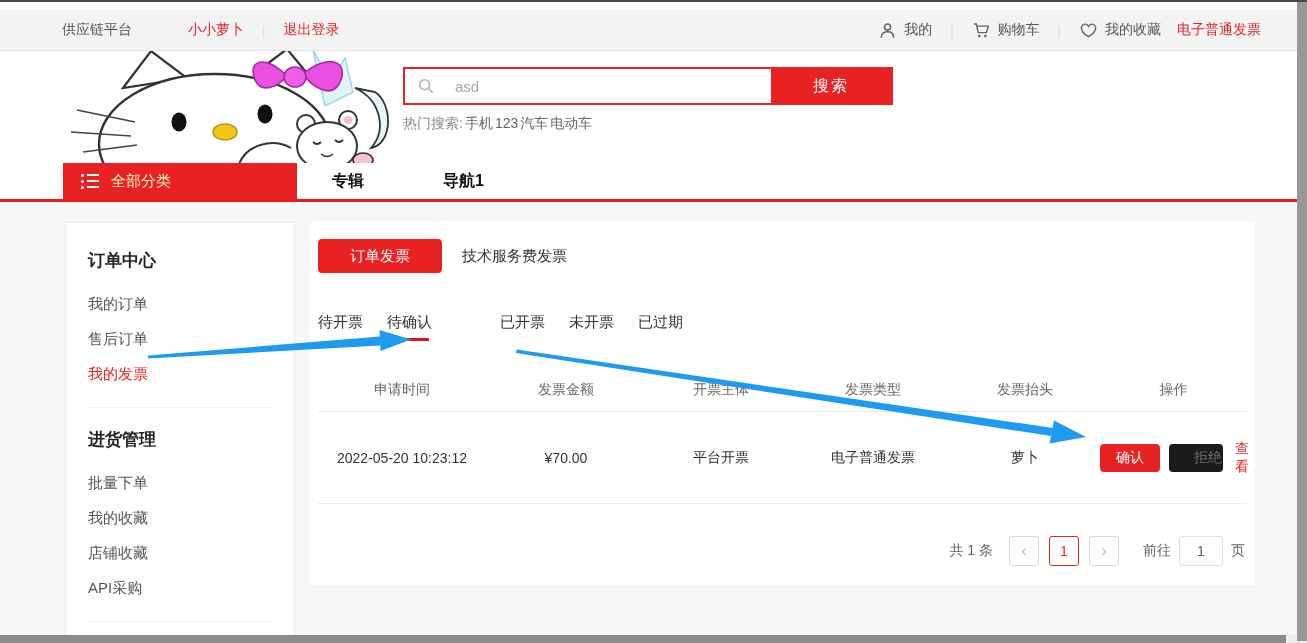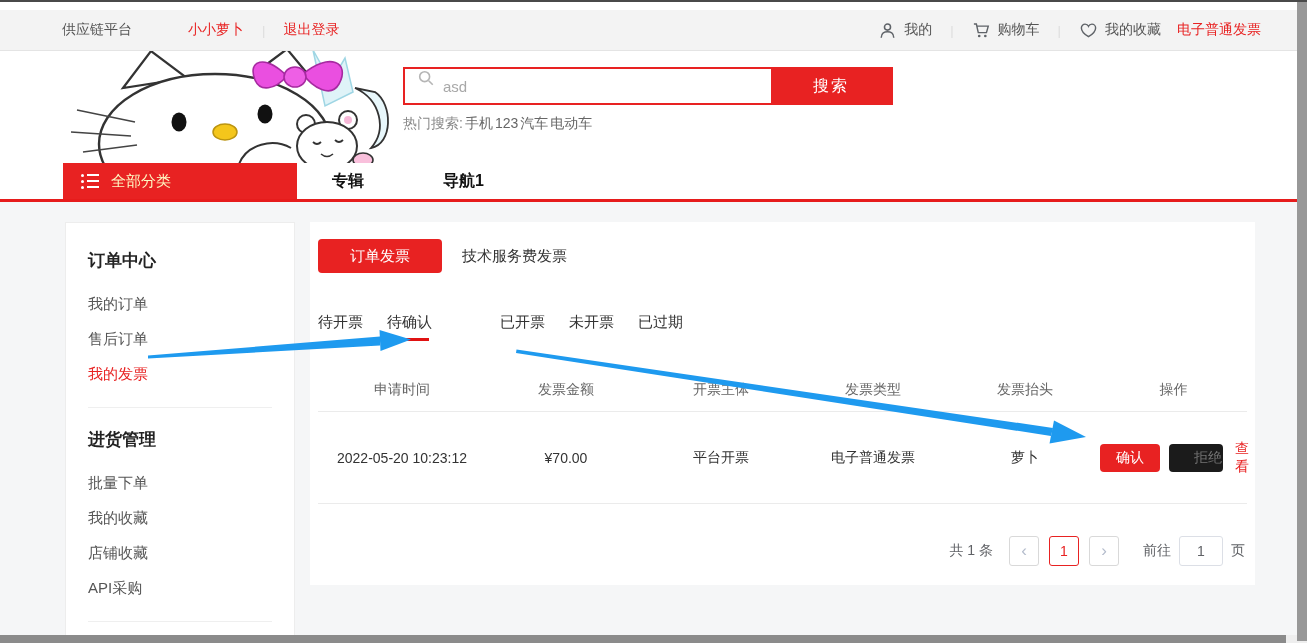--- a/index.html
+++ b/index.html
@@ -26,21 +26,21 @@
   .tb-icon { width:19px; height:19px; display:inline-block; }
   .tb-icon svg { width:100%; height:100%; }
 
   
   .header { position:absolute; top:43px; left:0; width:1307px; height:156px; background:#fff; }
   .logo { position:absolute; left:63px; top:5px; width:328px; height:118px; }
   .searchbox {
     position:absolute; left:403px; top:24px; width:490px; height:38px;
     border:2px solid #e82222; display:flex; background:#fff;
   }
-  .search-inner { flex:1; display:flex; align-items:flex-start; padding-left:12px; gap:8px; }
+  .search-inner { flex:1; display:flex; align-items:center; padding-left:12px; gap:20px; }
   .search-inner svg { width:18px; height:18px; }
   .search-input {
     border:none; outline:none; flex:1; font-size:15px; color:#444; height:100%;
     font-family:"Liberation Sans","DejaVu Sans",sans-serif;
   }
   .search-input::placeholder { color:#a8a8a8; }
   .search-btn {
     width:120px; background:#e82222; color:#ffffff; font-size:16px;
     display:flex; align-items:center; justify-content:center; cursor:pointer; letter-spacing:2px;
   }

